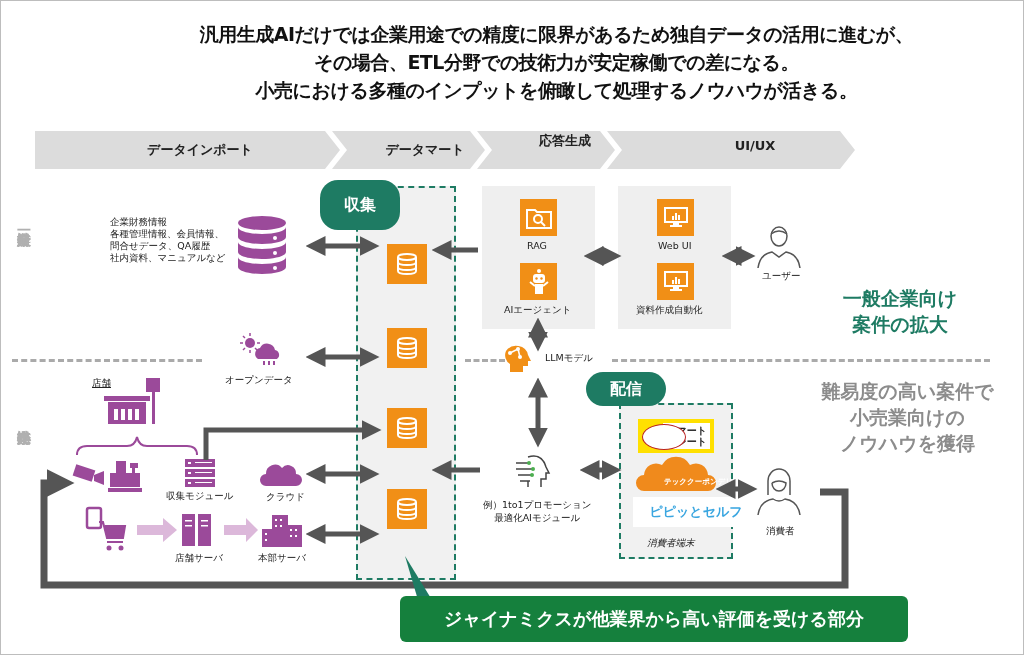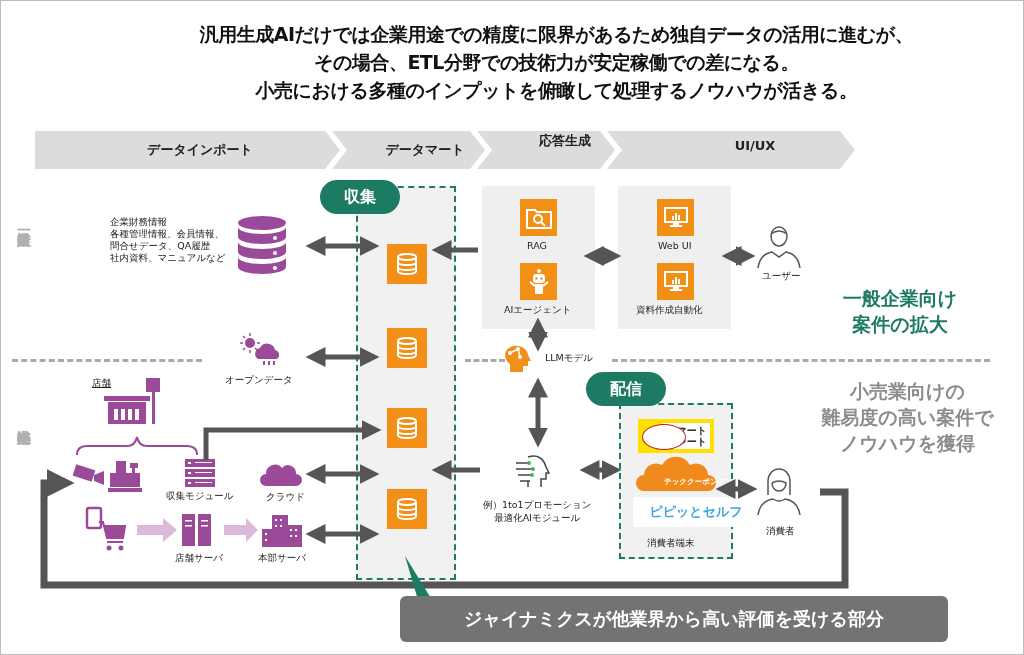--- a/index.html
+++ b/index.html
@@ -9,21 +9,21 @@
   .title-line{position:absolute;left:0;width:1017px;text-align:center;font-weight:bold;font-size:19px;color:#111;letter-spacing:-0.5px;padding-left:48px;}
   .small{font-size:9.5px;color:#222;}
   .gray-box{position:absolute;background:#efefef;}
   .orange{position:absolute;background:#f18f16;display:flex;align-items:center;justify-content:center;}
   .pill{position:absolute;background:#1e7b63;color:#fff;font-weight:bold;border-radius:18px;display:flex;align-items:center;justify-content:center;font-size:16px;}
   .dash-box{position:absolute;border:2px dashed #1e7b63;background:#f1f1f1;}
   .side-label{position:absolute;width:18px;text-align:center;font-weight:bold;color:#b0b0b0;font-size:14px;line-height:17px;}
   .hdash{position:absolute;border-top:3px dashed #aaaaaa;height:0;}
   .callout-green{position:absolute;color:#1e7b63;font-weight:bold;font-size:19px;text-align:center;line-height:26px;}
   .callout-gray{position:absolute;color:#8c8c8c;font-weight:bold;font-size:19px;text-align:center;line-height:26px;}
-  .bottom-banner{position:absolute;left:400px;top:596px;width:548px;height:46px;background:#737373;border-radius:6px;color:#fff;font-weight:bold;font-size:18px;display:flex;align-items:center;justify-content:center;}
+  .bottom-banner{position:absolute;left:400px;top:596px;width:508px;height:46px;background:#15803d;border-radius:6px;color:#fff;font-weight:bold;font-size:18px;display:flex;align-items:center;justify-content:center;}
   .lbl{position:absolute;font-size:9.5px;text-align:center;color:#222;white-space:nowrap;}
   svg{position:absolute;overflow:visible;}
 </style>
 </head>
 <body>
 
 <div class="frame"></div>
 
 <div class="title-line" style="top:22px">汎用生成AIだけでは企業用途での精度に限界があるため独自データの活用に進むが、</div>
 <div class="title-line" style="top:50px">その場合、ETL分野での技術力が安定稼働での差になる。</div>
@@ -41,21 +41,21 @@
 <div class="abs" style="left:620px;top:131px;width:230px;height:28px;display:flex;align-items:center;justify-content:center;font-weight:bold;font-size:13px;">UI/UX</div>
 
 <div class="side-label" style="left:15px;top:222px;"><span style="writing-mode:vertical-rl;">一般企業向け</span></div>
 <div class="side-label" style="left:15px;top:420px;"><span style="writing-mode:vertical-rl;">小売企業向け</span></div>
 
 <div class="hdash" style="left:12px;top:359px;width:190px;"></div>
 <div class="hdash" style="left:465px;top:359px;width:40px;"></div>
 <div class="hdash" style="left:612px;top:359px;width:378px;"></div>
 
 <div class="dash-box" style="left:356px;top:186px;width:96px;height:390px;"></div>
-<div class="pill" style="left:320px;top:180px;width:80px;height:34px;">収集</div>
+<div class="pill" style="left:320px;top:180px;width:80px;height:50px;">収集</div>
 
 <div class="orange" style="left:387px;top:244px;width:40px;height:40px;">
   <svg width="26" height="26" style="position:static" viewBox="0 0 26 26">
       <g fill="none" stroke="#fff" stroke-width="2">
         <ellipse cx="13" cy="6" rx="9" ry="3"></ellipse>
         <path d="M4 6v14c0 2 4 3 9 3s9-1 9-3V6"></path>
         <path d="M4 11c0 2 4 3 9 3s9-1 9-3"></path>
         <path d="M4 16c0 2 4 3 9 3s9-1 9-3"></path>
       </g>
     </svg>
@@ -330,38 +330,38 @@
     <div>レシート</div>
   </div>
 </div>
 <div class="abs" style="left:638px;top:457px;width:76px;height:36px;">
   <svg style="left:0;top:0" width="76" height="36" viewBox="0 0 76 36">
       <path d="M6 34 a8 8 0 0 1 0-16 a12 12 0 0 1 18-10 a16 16 0 0 1 28 0 a12 12 0 0 1 18 10 a8 8 0 0 1 0 16z" fill="#f08a1c"></path>
     </svg>
   <div class="abs" style="left:6px;top:20px;width:66px;text-align:center;color:#fff;font-size:7.5px;font-weight:bold;white-space:nowrap;">テッククーポンデリ</div>
 </div>
 <div class="abs" style="left:633px;top:497px;width:86px;height:30px;background:#fff;display:flex;align-items:center;justify-content:center;color:#3aa6e0;font-weight:bold;font-size:13px;white-space:nowrap;">ピピッとセルフ</div>
-<div class="lbl" style="left:647px;top:537px;">消費者端末</div>
+<div class="lbl" style="left:647px;top:537px;font-style:italic;">消費者端末</div>
 
 <svg style="left:756px;top:465px" width="46" height="50" viewBox="0 0 46 50">
   <g fill="none" stroke="#555" stroke-width="1.5">
       <path d="M12 30 v-14 a11 12 0 0 1 22 0 v14"></path>
       <path d="M16 18 a7 8 0 1 0 14 0 q-7-4-14 0"></path>
       <path d="M2 50 q2-14 15-16 q6 4 12 0 q13 2 15 16"></path>
     </g>
 </svg>
 <div class="lbl" style="left:766px;top:525px;">消費者</div>
 
 <div class="callout-green" style="left:830px;top:285px;width:140px;">
   <div>一般企業向け</div>
   <div>案件の拡大</div>
 </div>
 <div class="callout-gray" style="left:795px;top:378px;width:225px;">
+  <div>難易度の高い案件で</div>
   <div>小売業向けの</div>
-  <div>難易度の高い案件で</div>
   <div>ノウハウを獲得</div>
 </div>
 
 <svg style="left:0;top:0" width="1024" height="655">
   <defs>
     <marker id="ah" markerWidth="4" markerHeight="4" refX="2.5" refY="2" orient="auto">
         <polygon points="0,0 4,2 0,4" fill="#555"></polygon>
       </marker>
     <marker id="ahs" markerWidth="4" markerHeight="4" refX="1.5" refY="2" orient="auto-start-reverse">
         <polygon points="0,0 4,2 0,4" fill="#555"></polygon>

